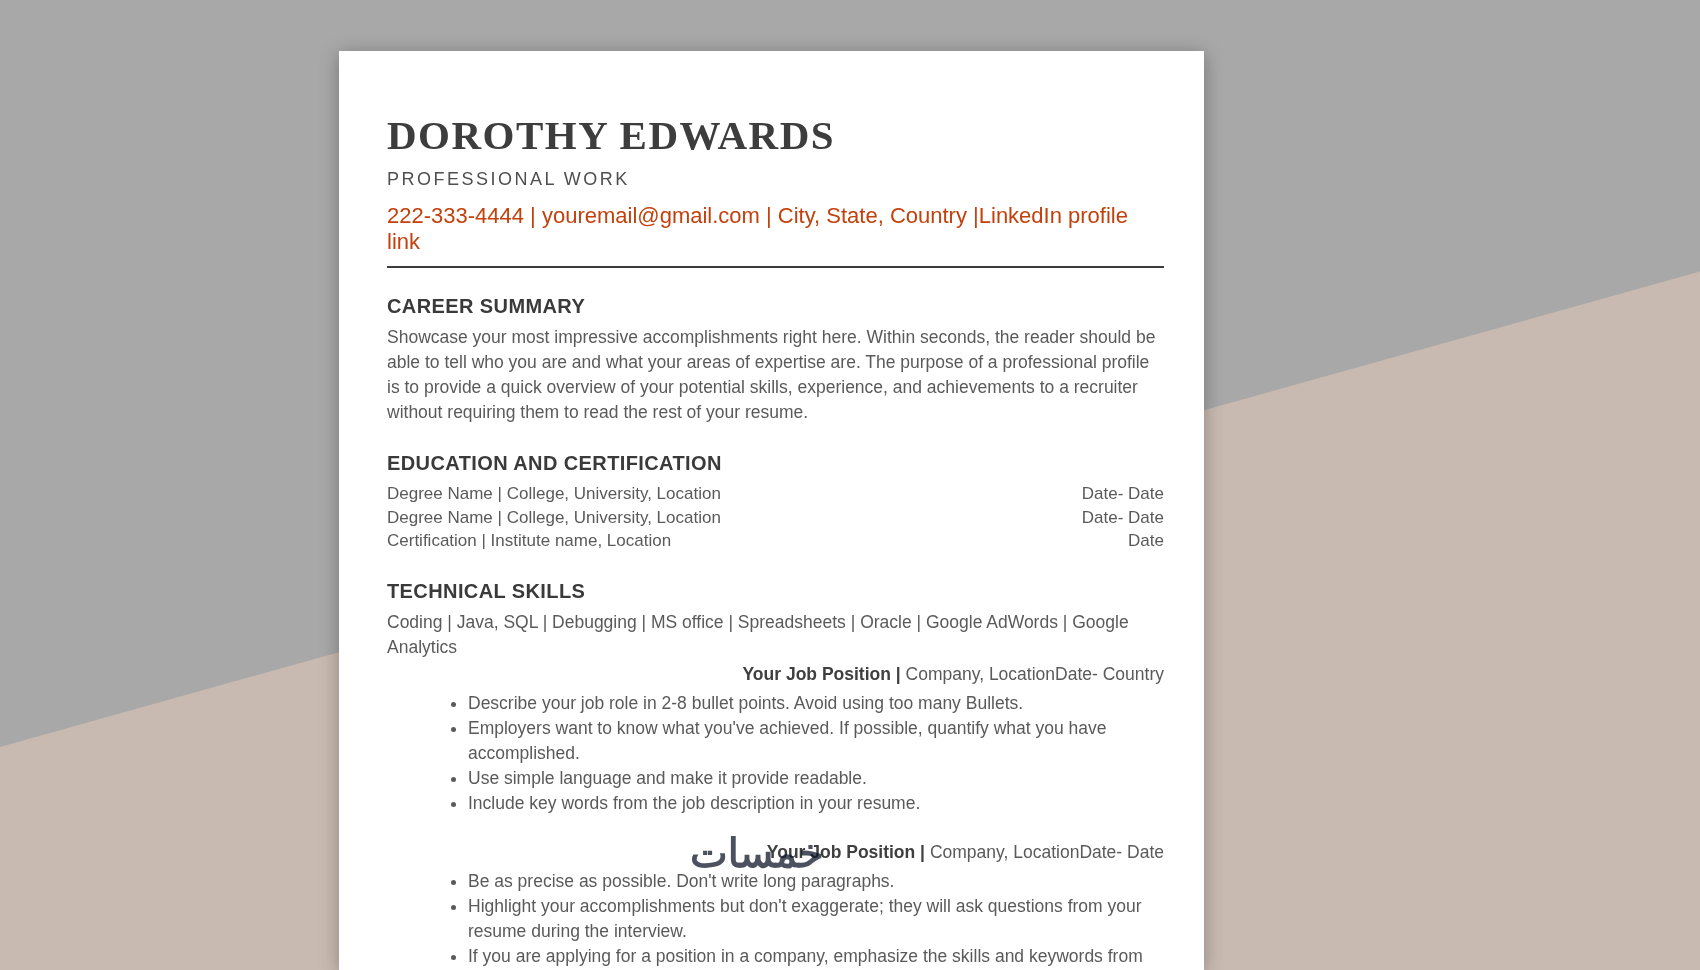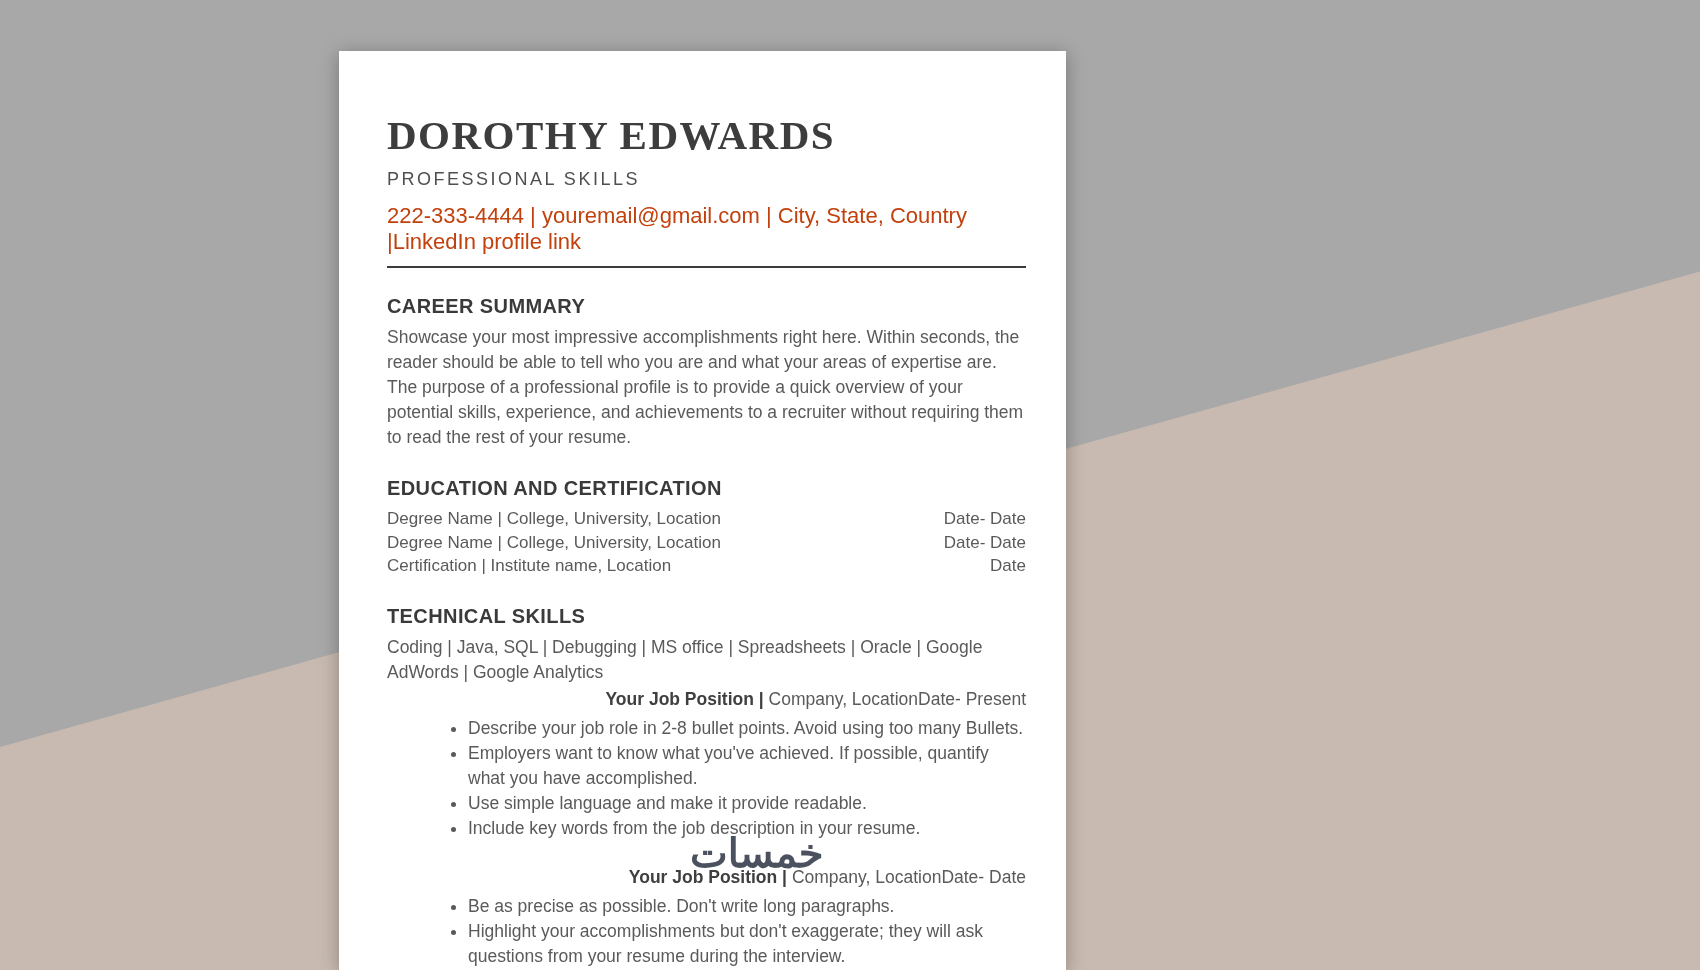--- a/index.html
+++ b/index.html
@@ -20,21 +20,21 @@
   .backdrop-tan {
     position: absolute;
     inset: 0;
     background: #c8bab0;
     clip-path: polygon(0 77%, 100% 28%, 100% 100%, 0 100%);
   }
   .resume-page {
     position: absolute;
     left: 339px;
     top: 51px;
-    width: 727px;
+    width: 865px;
     height: 919px;
     background: #ffffff;
     box-shadow: 0 3px 18px rgba(0,0,0,0.30);
     box-sizing: border-box;
     padding: 62px 40px 0 48px;
     overflow: hidden;
   }
   .resume-name {
     font-family: "Liberation Serif", serif;
     font-size: 41px;
@@ -114,21 +114,21 @@
 </style>
 </head>
 <body>
 
 <div class="stage">
   <div class="backdrop-tan"></div>
 
   <div class="resume-page">
 
     <div class="resume-name">DOROTHY EDWARDS</div>
-    <div class="resume-title">PROFESSIONAL SKILLS</div>
+    <div class="resume-title">PROFESSIONAL WORK</div>
     <div class="contact-line">222-333-4444 | youremail@gmail.com | City, State, Country |LinkedIn profile link</div>
     <hr class="divider">
 
     <div>
       <div class="section-heading">CAREER SUMMARY</div>
       <div class="body-text">Showcase your most impressive accomplishments right here. Within seconds, the reader should be able to tell who you are and what your areas of expertise are. The purpose of a professional profile is to provide a quick overview of your potential skills, experience, and achievements to a recruiter without requiring them to read the rest of your resume.</div>
     </div>
 
     <div>
       <div class="section-heading">EDUCATION AND CERTIFICATION</div>
@@ -152,21 +152,21 @@
     </div>
 
     <div>
 
       <div class="job-block">
         <div class="job-header">
           <span class="job-left">
             <span class="job-position">Your Job Position |</span>
             <span>Company, Location</span>
           </span>
-          <span class="job-dates">Date- Present</span>
+          <span class="job-dates">Date- Country</span>
         </div>
         <ul class="bullet-list">
           <li>Describe your job role in 2-8 bullet points. Avoid using too many Bullets.</li>
           <li>Employers want to know what you've achieved. If possible, quantify what you have accomplished.</li>
           <li>Use simple language and make it provide readable.</li>
           <li>Include key words from the job description in your resume.</li>
         </ul>
       </div>
 
       <div class="job-block">

